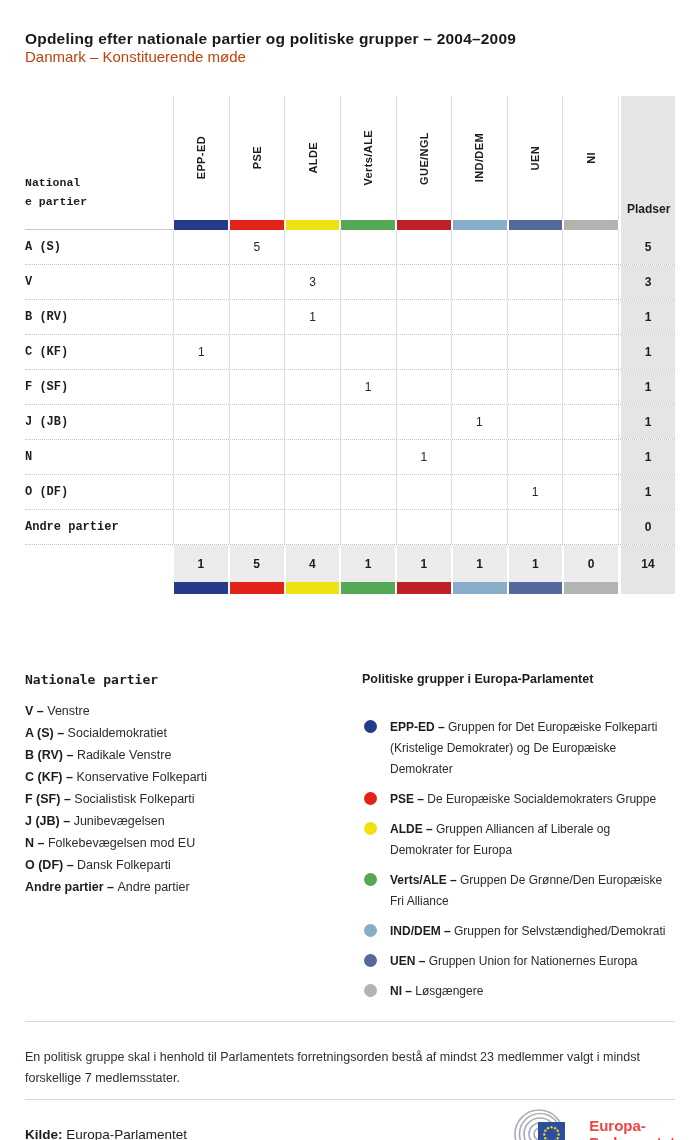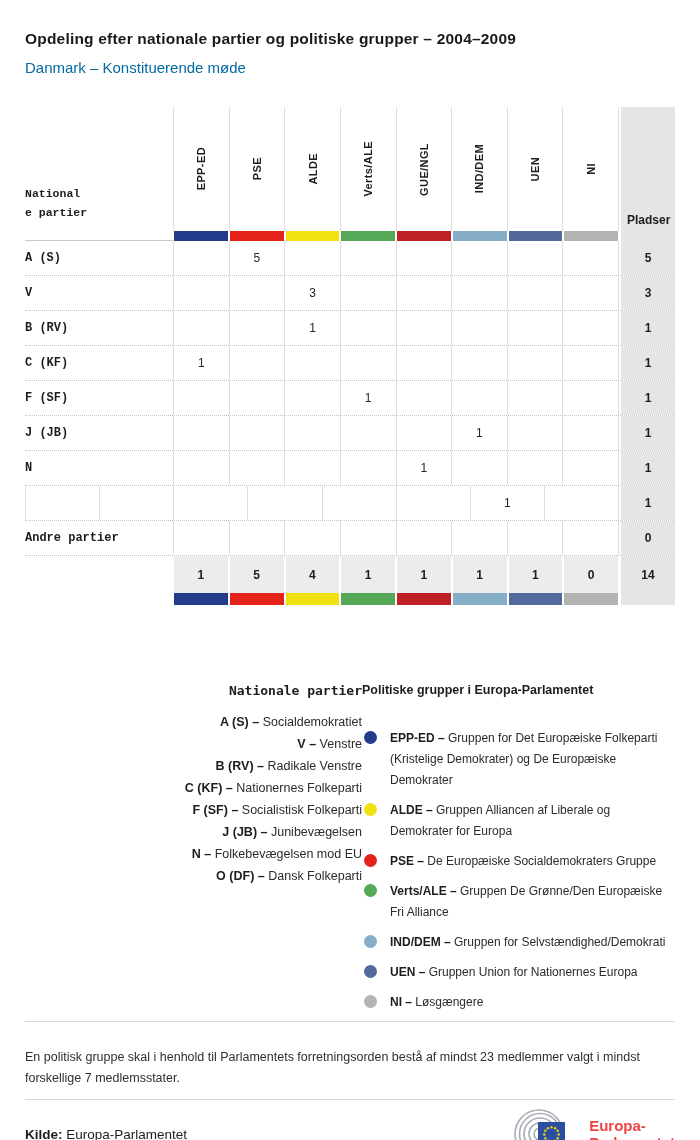--- a/index.html
+++ b/index.html
@@ -1,21 +1,21 @@
 <!DOCTYPE html>
 <html><head>
 <meta charset="utf-8">
 <style>
   html,body{margin:0;padding:0;background:#fff;}
   .page{position:relative;width:700px;height:1140px;background:#ffffff;overflow:hidden;
         font-family:"Liberation Sans",sans-serif;color:#1d1d1f;}
   .content{padding:0 25px;}
 
   .title{padding-top:30px;font-size:15.5px;font-weight:bold;letter-spacing:.2px;color:#1a1a1c;}
-  .subtitle{margin-top:11px;font-size:15px;color:#0369a1;}
+  .subtitle{font-size:15px;color:#c2410c;}
 
   
   #seat-table{margin-top:31px;width:650px;}
   .t-row{display:flex;width:650px;box-sizing:border-box;}
   .cell{box-sizing:border-box;}
   .label-head,.label-cell,.label-spacer{width:148px;flex:none;font-family:Liberation Mono, monospace;}
   .group-cell{flex:1;border-left:1px solid #dedede;}
   .t-row .group-cell:nth-last-child(2){border-right:1px solid #dedede;}
   .bar,.total-cell{flex:1;}
   .pladser{width:56px;flex:none;background:#e5e5e5;border-left:2px solid #ffffff;}
@@ -38,21 +38,21 @@
   .value-cell{display:flex;align-items:center;justify-content:center;font-size:12px;color:#26262b;}
   .seats-cell{display:flex;align-items:center;justify-content:center;font-weight:bold;font-size:12px;}
 
   .t-total{height:37px;}
   .total-cell{margin:0 1px;background:#ececec;display:flex;align-items:center;
               justify-content:center;font-weight:bold;font-size:12px;}
   .t-bbar{height:12px;}
 
   
   .legends{display:flex;margin-top:78px;width:650px;}
-  .legend-national{width:337px;flex:none;text-align:right;}
+  .legend-national{width:337px;flex:none;}
   .legend-groups{flex:1;}
   .ln-heading{font-family:"DejaVu Sans Mono",monospace;font-weight:bold;font-size:13px;
               margin-bottom:13px;color:#1d1d1f;}
   .ln-item{font-size:12.5px;line-height:22px;color:#2a2a30;}
   .b{font-weight:bold;color:#1d1d1f;}
   .lg-heading{font-weight:bold;font-size:12.5px;margin-bottom:31px;color:#1d1d1f;}
   .lg-item{display:flex;margin-bottom:9px;}
   .dot{width:13px;height:13px;border-radius:50%;flex:none;margin:3px 13px 0 2px;}
   .lg-text{font-size:12px;line-height:21px;color:#2a2a30;}
 
@@ -195,20 +195,21 @@
           <div class="cell group-cell value-cell"></div>
           <div class="cell group-cell value-cell"></div>
           <div class="cell group-cell value-cell"></div>
           <div class="cell group-cell value-cell">1</div>
           <div class="cell group-cell value-cell"></div>
           <div class="cell group-cell value-cell"></div>
           <div class="cell group-cell value-cell"></div>
           <div class="cell pladser seats-cell">1</div>
         </div>
         <div class="t-row t-data">
+          <div class="cell label-cell">O (DF)</div>
           <div class="cell group-cell value-cell"></div>
           <div class="cell group-cell value-cell"></div>
           <div class="cell group-cell value-cell"></div>
           <div class="cell group-cell value-cell"></div>
           <div class="cell group-cell value-cell"></div>
           <div class="cell group-cell value-cell"></div>
           <div class="cell group-cell value-cell">1</div>
           <div class="cell group-cell value-cell"></div>
           <div class="cell pladser seats-cell">1</div>
         </div>
@@ -247,44 +248,45 @@
           <div class="cell bar" style="background: rgb(83, 105, 156);"></div>
           <div class="cell bar" style="background: rgb(178, 180, 177);"></div>
           <div class="cell pladser"></div>
         </div>
       </div>
 
     <div class="legends">
       <div class="legend-national">
         <div class="ln-heading">Nationale partier</div>
         <div id="legend-national-items">
+            <div class="ln-item"><span class="b">V – </span><span>Venstre</span></div>
             <div class="ln-item"><span class="b">A (S) – </span><span>Socialdemokratiet</span></div>
-            <div class="ln-item"><span class="b">V – </span><span>Venstre</span></div>
             <div class="ln-item"><span class="b">B (RV) – </span><span>Radikale Venstre</span></div>
-            <div class="ln-item"><span class="b">C (KF) – </span><span>Nationernes Folkeparti</span></div>
+            <div class="ln-item"><span class="b">C (KF) – </span><span>Konservative Folkeparti</span></div>
             <div class="ln-item"><span class="b">F (SF) – </span><span>Socialistisk Folkeparti</span></div>
             <div class="ln-item"><span class="b">J (JB) – </span><span>Junibevægelsen</span></div>
             <div class="ln-item"><span class="b">N – </span><span>Folkebevægelsen mod EU</span></div>
             <div class="ln-item"><span class="b">O (DF) – </span><span>Dansk Folkeparti</span></div>
+            <div class="ln-item"><span class="b">Andre partier – </span><span>Andre partier</span></div>
           </div>
       </div>
       <div class="legend-groups">
         <div class="lg-heading">Politiske grupper i Europa-Parlamentet</div>
         <div id="legend-groups-items">
             <div class="lg-item">
               <span class="dot" style="background: rgb(36, 58, 138);"></span>
               <div class="lg-text"><span class="b">EPP-ED – </span><span>Gruppen for Det Europæiske Folkeparti (Kristelige Demokrater) og De Europæiske Demokrater</span></div>
             </div>
             <div class="lg-item">
+              <span class="dot" style="background: rgb(227, 34, 25);"></span>
+              <div class="lg-text"><span class="b">PSE – </span><span>De Europæiske Socialdemokraters Gruppe</span></div>
+            </div>
+            <div class="lg-item">
               <span class="dot" style="background: rgb(240, 225, 18);"></span>
               <div class="lg-text"><span class="b">ALDE – </span><span>Gruppen Alliancen af Liberale og Demokrater for Europa</span></div>
-            </div>
-            <div class="lg-item">
-              <span class="dot" style="background: rgb(227, 34, 25);"></span>
-              <div class="lg-text"><span class="b">PSE – </span><span>De Europæiske Socialdemokraters Gruppe</span></div>
             </div>
             <div class="lg-item">
               <span class="dot" style="background: rgb(85, 168, 85);"></span>
               <div class="lg-text"><span class="b">Verts/ALE – </span><span>Gruppen De Grønne/Den Europæiske Fri Alliance</span></div>
             </div>
             <div class="lg-item">
               <span class="dot" style="background: rgb(135, 174, 201);"></span>
               <div class="lg-text"><span class="b">IND/DEM – </span><span>Gruppen for Selvstændighed/Demokrati</span></div>
             </div>
             <div class="lg-item">

